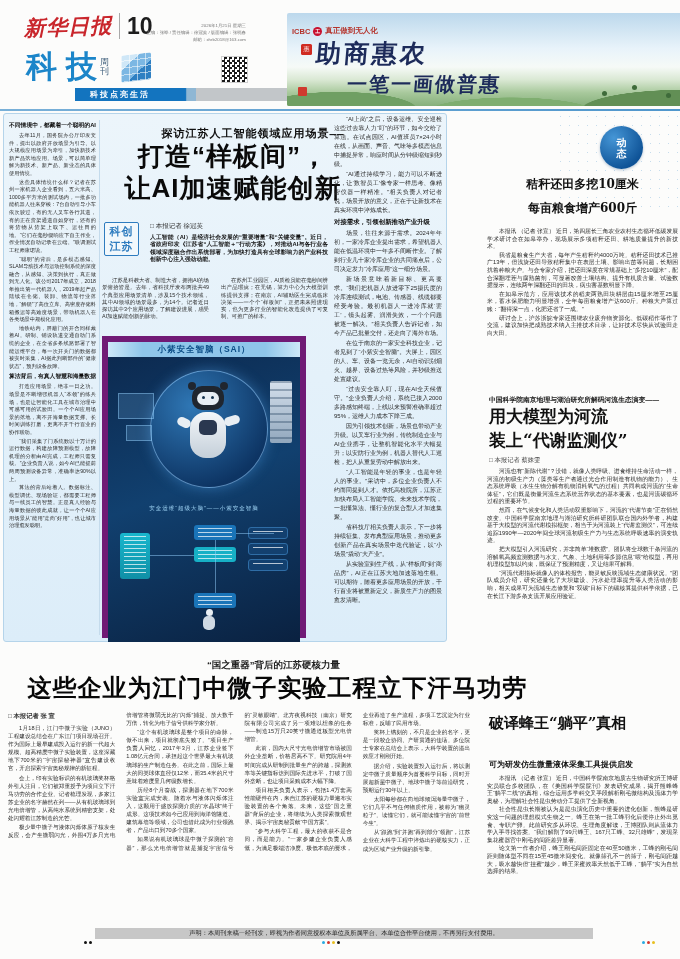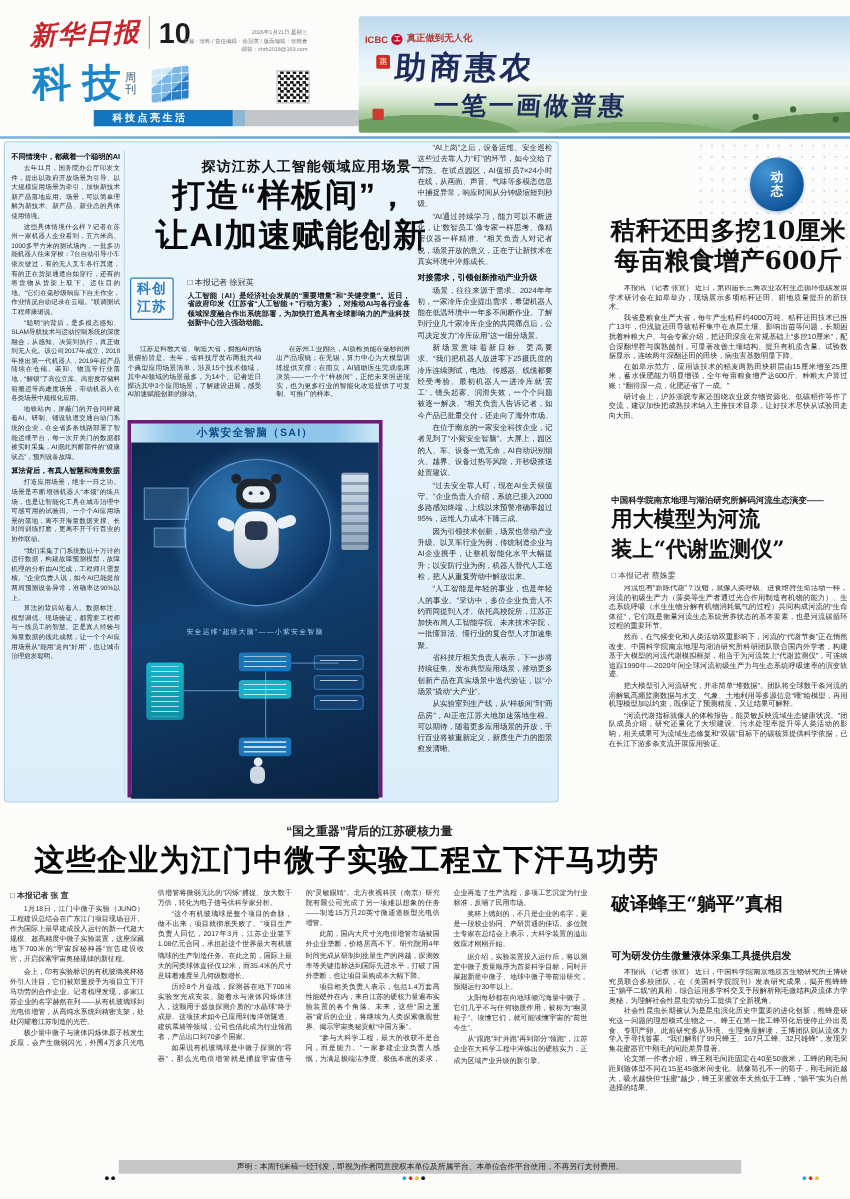--- a/index.html
+++ b/index.html
@@ -68,21 +68,21 @@
     color:#2e7cbf;font-weight:700;font-size:11px;line-height:15px;text-align:center;letter-spacing:1px;padding-top:1px;background:rgba(255,255,255,.4);}
   .f-byline{left:150px;top:222px;font-size:6.5px;color:#333;}
   .lede{left:150px;top:234px;width:178px;font-size:5.8px;font-weight:700;line-height:7.4px;color:#151515;text-align:justify;}
   .f2col{left:102px;top:277px;width:226px;height:57px;column-count:2;column-gap:12px;overflow:hidden;}
   .f2col p{font-size:5.4px;line-height:7.3px;}
   .col3{left:334px;top:115px;width:108px;height:521px;overflow:hidden;}
   .col3 p{font-size:6px;line-height:9px;text-indent:12px;}
   .c3-subhead{font-size:6.4px;font-weight:700;color:#0c0c0c;margin:3px 0 2px;white-space:nowrap;}
 
   
-  .ig{left:102px;top:336px;width:204px;height:302px;border:3px solid #701a75;}
+  .ig{left:102px;top:336px;width:204px;height:302px;border:6px solid #701a75;}
   .ig-title{height:15px;background:linear-gradient(90deg,#cde8f8,#8fc6ea 18%,#8fc6ea 82%,#cde8f8);
     color:#0b4d86;font-size:8.5px;font-weight:900;display:flex;align-items:center;justify-content:center;letter-spacing:1px;}
   .ig-main{position:relative;height:285px;overflow:hidden;
     background:linear-gradient(160deg,#0c2a50 0%,#11406f 45%,#0a2140 100%);}
   .ig-main>div{position:absolute;}
   .circle{left:42px;top:13px;width:118px;height:118px;border-radius:50%;
     background:radial-gradient(circle at 35% 30%,#2f77b5,#0d3463 75%);
     border:1px solid rgba(150,205,255,.55);box-shadow:0 0 14px rgba(80,160,230,.45);}
   .scr{background:rgba(125,190,240,.2);border:1px solid rgba(150,210,255,.45);}
   .s1{left:10px;top:36px;width:36px;height:26px;}
@@ -118,34 +118,34 @@
   .mini-bot{left:95px;top:259px;width:12px;height:14px;background:#cfd9e3;border-radius:5px;}
 
   
   .dots{left:556px;top:112px;width:122px;height:100px;opacity:.8;
     background-image:radial-gradient(circle,#b9d4e8 0.8px,transparent 1px);background-size:9px 9px;}
   .badge{left:600px;top:126px;width:43px;height:43px;border-radius:50%;color:#fff;
     background:radial-gradient(circle at 32% 28%,#4596d6,#0e5296 75%);box-shadow:0 1px 3px rgba(0,60,120,.3);
     display:flex;flex-direction:column;align-items:center;justify-content:center;
     font-size:10px;font-weight:700;line-height:11px;}
   .serifh{font-family:"DejaVu Serif","Liberation Serif",serif;font-weight:900;color:#111;}
-  .a1h{left:487px;top:172px;width:191px;text-align:center;font-size:20px;line-height:24px;}
+  .a1h{left:487px;top:172px;width:191px;text-align:center;font-size:12px;line-height:24px;}
   .sbody{width:191px;overflow:hidden;}
   .sbody p{font-size:5.8px;line-height:7.6px;text-align:justify;color:#2b2b2b;margin:0 0 1px;text-indent:12px;}
   .a1body{left:487px;top:228px;height:160px;}
   .a2kicker{left:489px;top:395px;width:191px;font-size:6.8px;font-weight:700;color:#222;}
   .a2h{left:489px;top:404px;font-size:17px;line-height:24px;}
   .a2byline{left:489px;top:456px;font-size:6.3px;color:#444;}
   .a2body{left:487px;top:468px;height:238px;}
   .a3h{left:489px;top:712px;font-size:15px;line-height:22px;}
   .a3sub{left:489px;top:759px;width:190px;font-size:8px;font-weight:700;color:#101010;}
   .a3body{left:487px;top:775px;height:148px;}
 
   
-  .jkicker{left:38px;top:659px;width:515px;text-align:center;font-size:9.5px;font-weight:700;color:#222;}
+  .jkicker{left:16px;top:659px;width:515px;text-align:center;font-size:9.5px;font-weight:700;color:#222;}
   .jheadline{left:20px;top:672px;width:515px;text-align:center;font-size:24px;letter-spacing:1px;color:#070707;}
   .jbody{left:8px;top:711px;width:462px;height:213px;column-count:4;column-gap:11px;overflow:hidden;}
   .jbody p{font-size:5.6px;line-height:8.1px;text-align:justify;color:#2b2b2b;margin:0 0 1px;text-indent:11px;}
   .jbyline{font-size:6.3px;color:#333;margin:1px 0 3px;font-weight:700;}
 
   
   .footbar{left:95px;top:928px;width:498px;height:11px;background:#c7c7c7;
     display:flex;align-items:center;justify-content:center;font-size:6.2px;color:#222;}
   .dotrow{display:flex;gap:2px;align-items:center;}
   .dot{width:3px;height:3px;border-radius:50%;}

